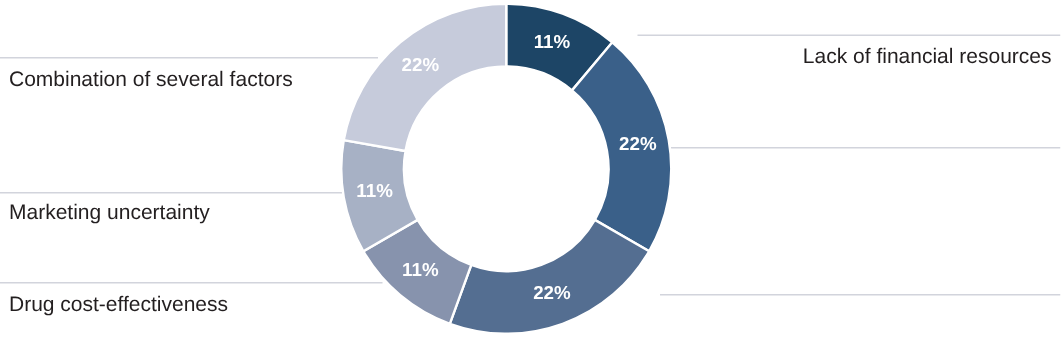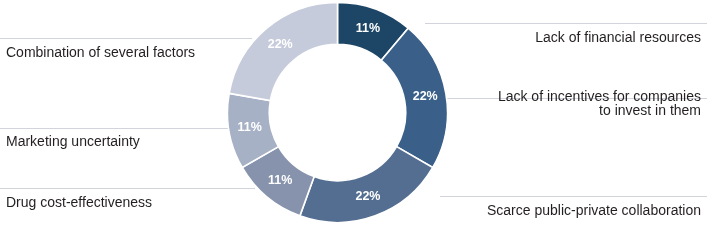--- a/index.html
+++ b/index.html
@@ -53,24 +53,21 @@
   <div class="leader" style="left:440px;top:196px; width:267px;"></div>
 
   <div class="lbl left" style="left:6px; top:17px;">Combination of several factors</div>
 
   <div class="lbl left" style="left:6px; top:167px;">Drug cost-effectiveness</div>
 
   <div class="lbl left" style="left:6px; top:106px;">Marketing uncertainty</div>
 
   <div class="lbl right" style="right:6px; top:2px; width:330px;">Lack of financial resources</div>
 
-  <div class="lbl right" style="right:6px; top:61px; width:330px;">Lack of incentives for companies
-to invest in them</div>
 
-  <div class="lbl right" style="right:6px; top:175px; width:330px;">Scarce public-private collaboration</div>
 
   <svg id="donut" viewBox="0 0 221 221">
     <g id="slices">
         <path d="M 110.5 0.5 A 110 110 0 0 1 181.20663706551932 26.23511125691242 L 154.33811498062198 58.2557689792857 A 68.2 68.2 0 0 0 110.5 42.3 Z" fill="#1d4566" stroke="#ffffff" stroke-width="1.6"></path>
         <path d="M 181.20663706551932 26.23511125691242 A 110 110 0 0 1 205.76279441628827 165.5 L 169.56293253809872 144.6 A 68.2 68.2 0 0 0 154.33811498062198 58.2557689792857 Z" fill="#3a6089" stroke="#ffffff" stroke-width="1.6"></path>
         <path d="M 205.76279441628827 165.5 A 110 110 0 0 1 72.87778423417643 213.86618828644993 L 87.17422622518939 174.58703673759896 A 68.2 68.2 0 0 0 169.56293253809872 144.6 Z" fill="#546e91" stroke="#ffffff" stroke-width="1.6"></path>
         <path d="M 72.87778423417643 213.86618828644993 A 110 110 0 0 1 15.237205583711741 165.5 L 51.43706746190128 144.6 A 68.2 68.2 0 0 0 87.17422622518939 174.58703673759896 Z" fill="#8793ad" stroke="#ffffff" stroke-width="1.6"></path>
         <path d="M 15.237205583711741 165.5 A 110 110 0 0 1 2.1711471686571144 91.39870045663764 L 43.336111244567405 98.65719428311535 A 68.2 68.2 0 0 0 51.43706746190128 144.6 Z" fill="#a7b1c5" stroke="#ffffff" stroke-width="1.6"></path>
         <path d="M 2.1711471686571144 91.39870045663764 A 110 110 0 0 1 110.49999999999999 0.5 L 110.49999999999999 42.3 A 68.2 68.2 0 0 0 43.336111244567405 98.65719428311535 Z" fill="#c6cbdb" stroke="#ffffff" stroke-width="1.6"></path>
       </g>

